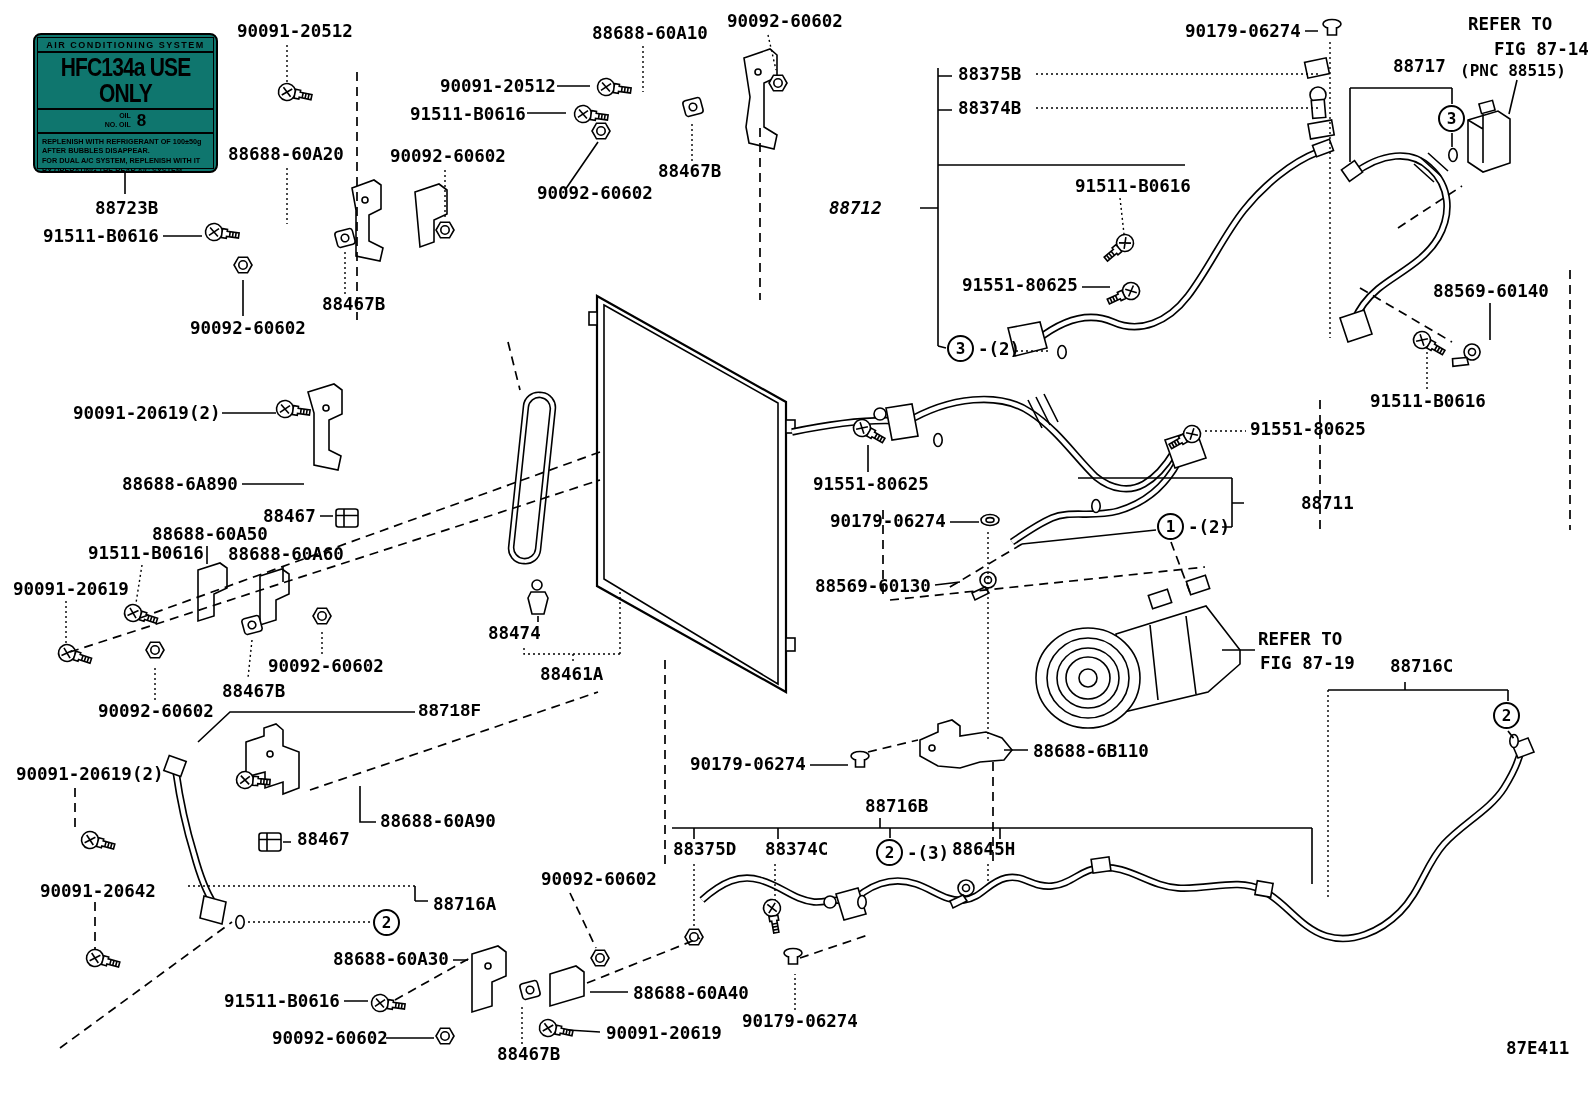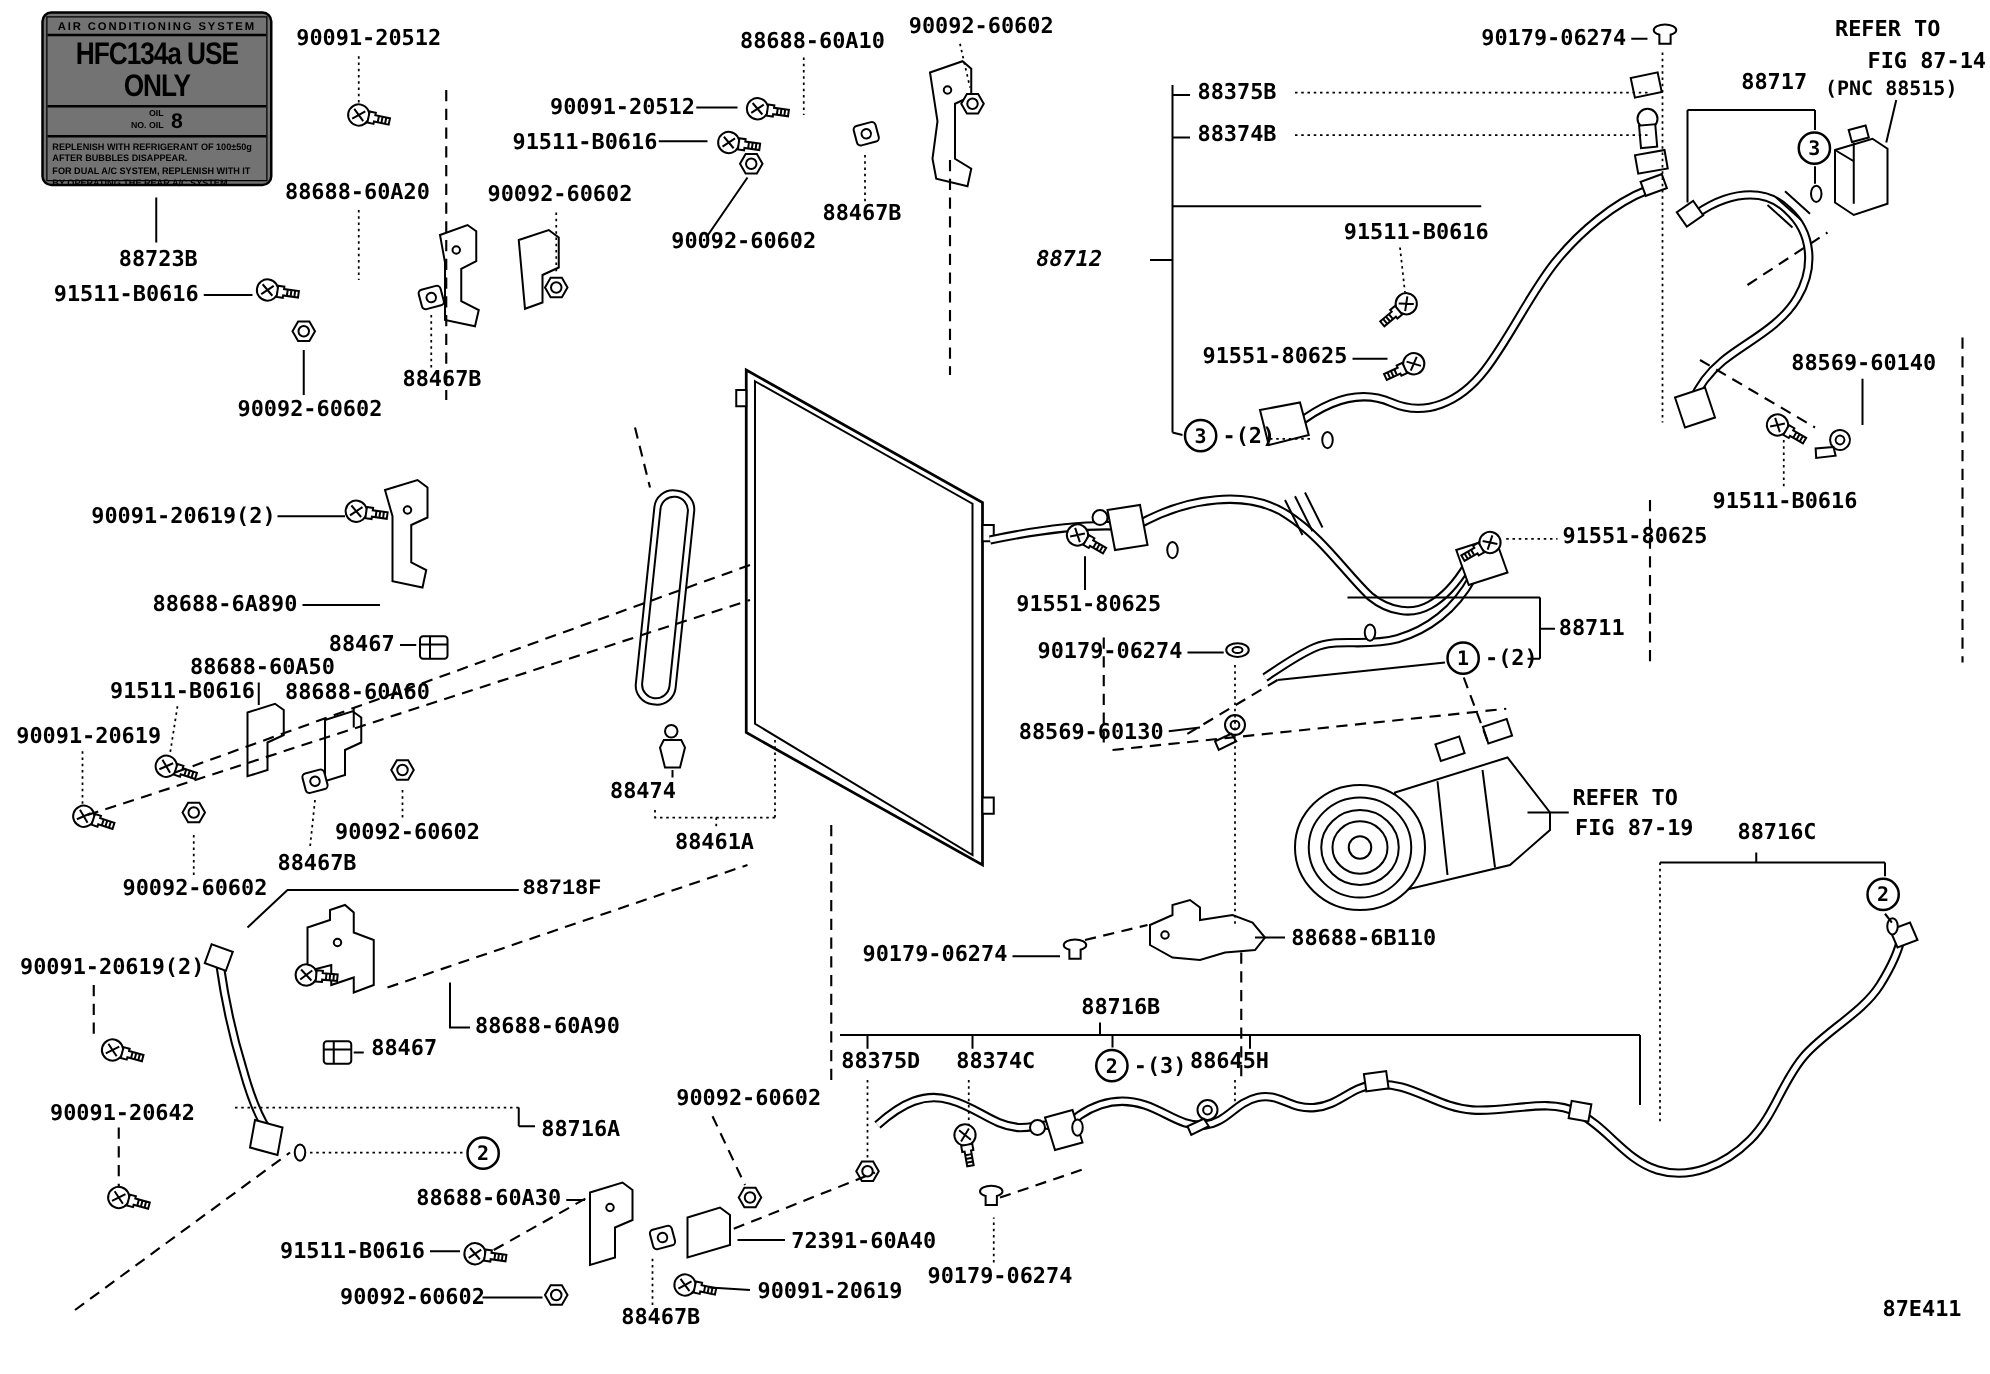--- a/index.html
+++ b/index.html
@@ -15,22 +15,22 @@
   .pipe2{fill:none;stroke:#fff;stroke-width:4.2;}
   #label-layer{position:absolute;left:0;top:0;width:1592px;height:868px;}
   .part-label{position:absolute;font:bold 17.5px "DejaVu Sans Mono",monospace;color:#000;
               white-space:pre;line-height:1;}
   .callout{position:absolute;}
   .callout .circ{display:flex;width:27px;height:27px;border:2.5px solid #000;border-radius:50%;
                  align-items:center;justify-content:center;font:bold 16px "DejaVu Sans Mono",monospace;
                  background:#fff;box-sizing:border-box;}
   .callout .sfx{position:absolute;left:31px;top:4px;font:bold 17.5px "DejaVu Sans Mono",monospace;white-space:pre;}
   
-  .sticker{position:absolute;left:33px;top:9px;width:185px;height:140px;border:2.5px solid #000;
-           border-radius:8px;background:#737373;box-sizing:border-box;padding:2px;}
+  .sticker{position:absolute;left:33px;top:33px;width:185px;height:140px;border:2.5px solid #000;
+           border-radius:8px;background:#0f766e;box-sizing:border-box;padding:2px;}
   .sticker-inner{border:1.5px solid #000;height:100%;box-sizing:border-box;display:flex;flex-direction:column;}
   .s-header{font:bold 9px "Liberation Sans",sans-serif;letter-spacing:1.5px;text-align:center;
             border-bottom:2px solid #000;padding:2px 0 1px;}
   .s-main{font:bold 25px "Liberation Sans",sans-serif;text-align:center;letter-spacing:-1px;
           transform:scaleX(.84);transform-origin:center;padding:1px 0;line-height:1.05;}
   .s-oil{display:flex;align-items:center;justify-content:center;gap:6px;border-top:2px solid #000;
          border-bottom:2px solid #000;padding:1px 0;}
   .s-oil-small{font:bold 7px "Liberation Sans",sans-serif;text-align:right;line-height:1.15;}
   .s-oil-num{font:bold 17px "Liberation Sans",sans-serif;}
   .s-notes{font:bold 7.5px "Liberation Sans",sans-serif;line-height:1.3;padding:3px 4px;
@@ -289,21 +289,21 @@
     <span class="part-label" style="left: 95px; top: 200px;">88723B</span>
     <span class="part-label" style="left: 43px; top: 228px;">91511-B0616</span>
     <span class="part-label" style="left: 962px; top: 277px;">91551-80625</span>
     <span class="part-label" style="left: 1433px; top: 283px;">88569-60140</span>
     <span class="part-label" style="left: 322px; top: 296px;">88467B</span>
     <span class="part-label" style="left: 190px; top: 320px;">90092-60602</span>
     <span class="part-label" style="left: 1370px; top: 393px;">91511-B0616</span>
     <span class="part-label" style="left: 73px; top: 405px;">90091-20619(2)</span>
     <span class="part-label" style="left: 1250px; top: 421px;">91551-80625</span>
     <span class="part-label" style="left: 122px; top: 476px;">88688-6A890</span>
-    <span class="part-label" style="left: 1247px; top: 495px;">88711</span>
+    <span class="part-label" style="left: 1301px; top: 495px;">88711</span>
     <span class="part-label" style="left: 263px; top: 508px;">88467</span>
     <span class="part-label" style="left: 813px; top: 476px;">91551-80625</span>
     <span class="part-label" style="left: 152px; top: 526px;">88688-60A50</span>
     <span class="part-label" style="left: 88px; top: 545px;">91511-B0616</span>
     <span class="part-label" style="left: 228px; top: 546px;">88688-60A60</span>
     <span class="part-label" style="left: 13px; top: 581px;">90091-20619</span>
     <span class="part-label" style="left: 830px; top: 513px;">90179-06274</span>
     <span class="part-label" style="left: 815px; top: 578px;">88569-60130</span>
     <span class="part-label" style="left: 1258px; top: 631px;">REFER TO</span>
     <span class="part-label" style="left: 1260px; top: 655px;">FIG 87-19</span>
@@ -321,21 +321,21 @@
     <span class="part-label" style="left: 380px; top: 813px;">88688-60A90</span>
     <span class="part-label" style="left: 297px; top: 831px;">88467</span>
     <span class="part-label" style="left: 673px; top: 841px;">88375D</span>
     <span class="part-label" style="left: 765px; top: 841px;">88374C</span>
     <span class="part-label" style="left: 952px; top: 841px;">88645H</span>
     <span class="part-label" style="left: 40px; top: 883px;">90091-20642</span>
     <span class="part-label" style="left: 433px; top: 896px;">88716A</span>
     <span class="part-label" style="left: 541px; top: 871px;">90092-60602</span>
     <span class="part-label" style="left: 333px; top: 951px;">88688-60A30</span>
     <span class="part-label" style="left: 224px; top: 993px;">91511-B0616</span>
-    <span class="part-label" style="left: 633px; top: 985px;">72391-60A40</span>
+    <span class="part-label" style="left: 633px; top: 985px;">88688-60A40</span>
     <span class="part-label" style="left: 272px; top: 1030px;">90092-60602</span>
     <span class="part-label" style="left: 606px; top: 1025px;">90091-20619</span>
     <span class="part-label" style="left: 497px; top: 1046px;">88467B</span>
     <span class="part-label" style="left: 742px; top: 1013px;">90179-06274</span>
     <span class="part-label" style="left: 1462px; top: 1040px; margin-left: 44px;">87E411</span>
     <div class="callout" style="left: 1438px; top: 105px;">
       <span class="circ">3</span>
     </div>
     <div class="callout" style="left: 947px; top: 335px;">
       <span class="circ">3</span>

